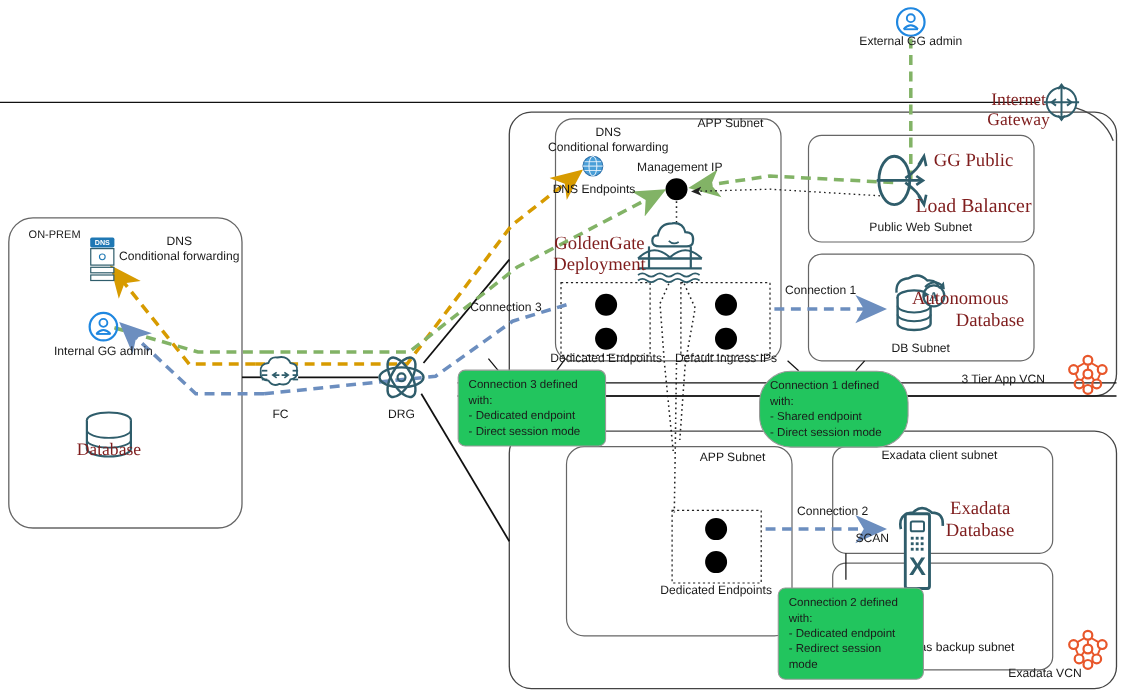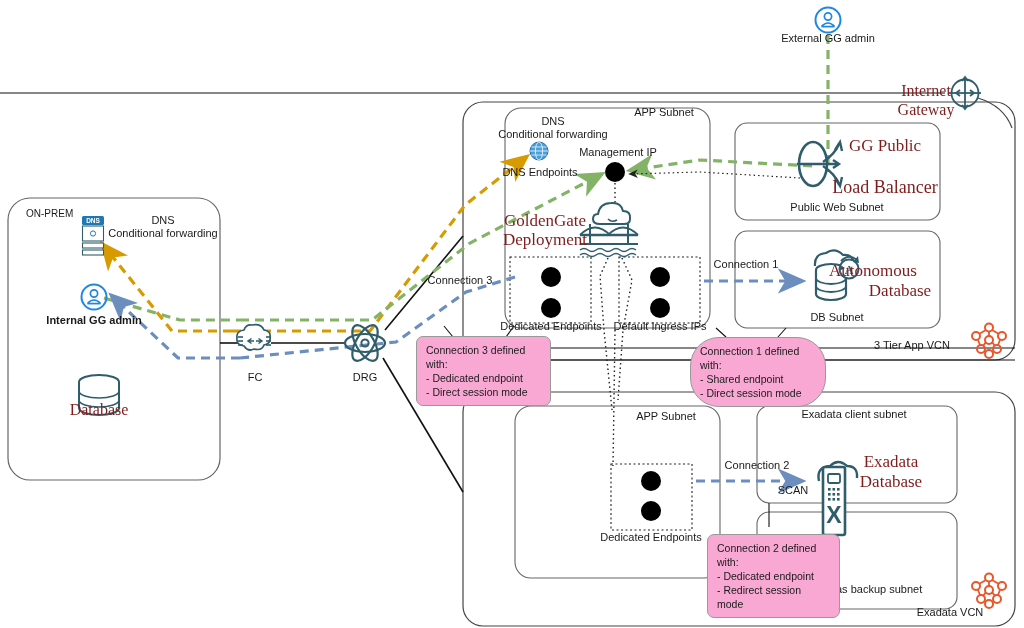--- a/index.html
+++ b/index.html
@@ -33,21 +33,21 @@
   .lbl.serif {
     font-family: "Liberation Serif", serif;
     font-size: 16px;
     line-height: 19px;
     color: #7f1d1d;
   }
   .lbl.sm { font-size: 10px; }
   .lbl.c { text-align: center; transform: translateX(-50%); }
   .note {
     position: absolute;
-    background: #f9a8d4;
+    background: #22c55e;
     border: 1px solid #999999;
     border-radius: 7px;
     font-family: "Liberation Sans", sans-serif;
     font-size: 10.5px;
     line-height: 14px;
     color: #1a1a1a;
     padding: 6px 9px;
     white-space: pre-line;
     box-sizing: border-box;
   }
@@ -316,21 +316,21 @@
           <line x1="22" y1="19" x2="25" y2="23"></line>
         <line x1="15" y1="28" x2="15.5" y2="29.5"></line>
           <line x1="23" y1="28" x2="22.5" y2="29.5"></line>
       </g>
     </g>
   </svg>
 
   <div class="lbl sm" style="left:26px; top:207px;">ON-PREM</div>
   <div class="lbl c" style="left:163px; top:214px;">DNS</div>
   <div class="lbl c" style="left:163px; top:227px;">Conditional forwarding</div>
-  <div class="lbl c" style="left:94px; top:314px;font-weight:bold;">Internal GG admin</div>
+  <div class="lbl c" style="left:94px; top:314px;">Internal GG admin</div>
   <div class="lbl serif c" style="left:99px; top:400px;">Database</div>
 
   <div class="lbl c" style="left:255px; top:371px;">FC</div>
   <div class="lbl c" style="left:365px; top:371px;">DRG</div>
 
   <div class="lbl c" style="left:828px; top:32px;">External GG admin</div>
 
   <div class="lbl serif c" style="left:926px; top:81px;">Internet</div>
   <div class="lbl serif c" style="left:926px; top:100px;">Gateway</div>
 

